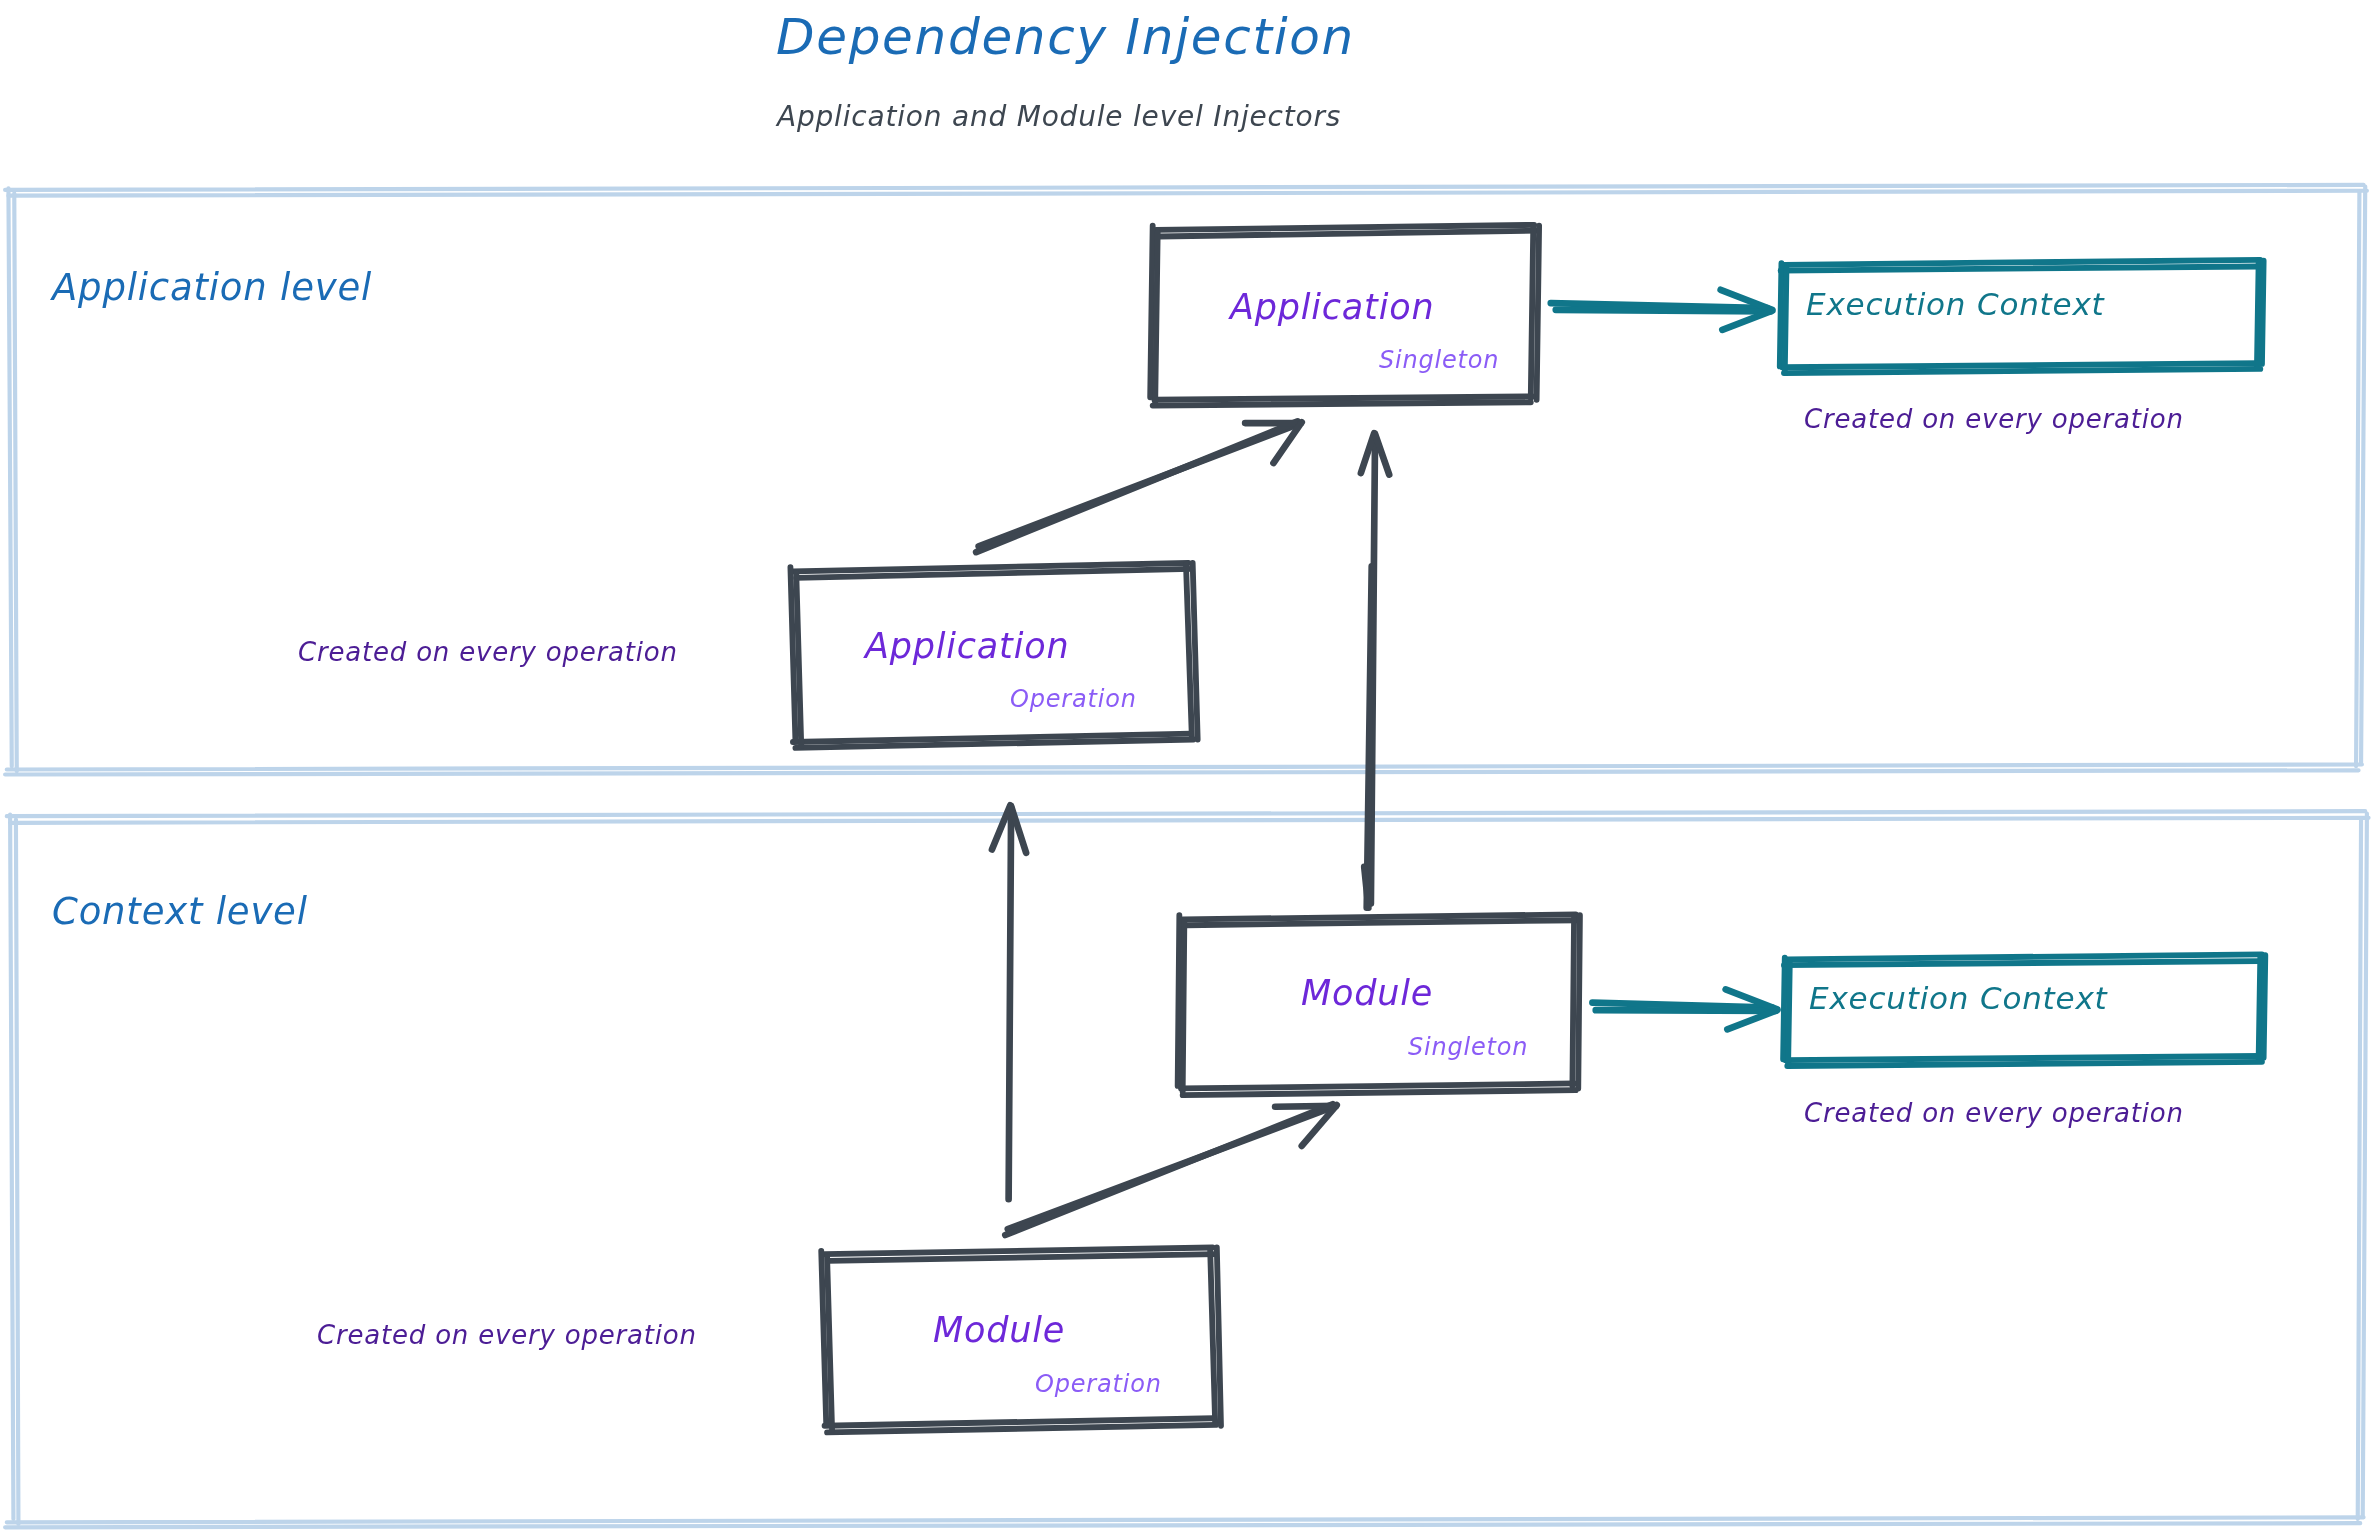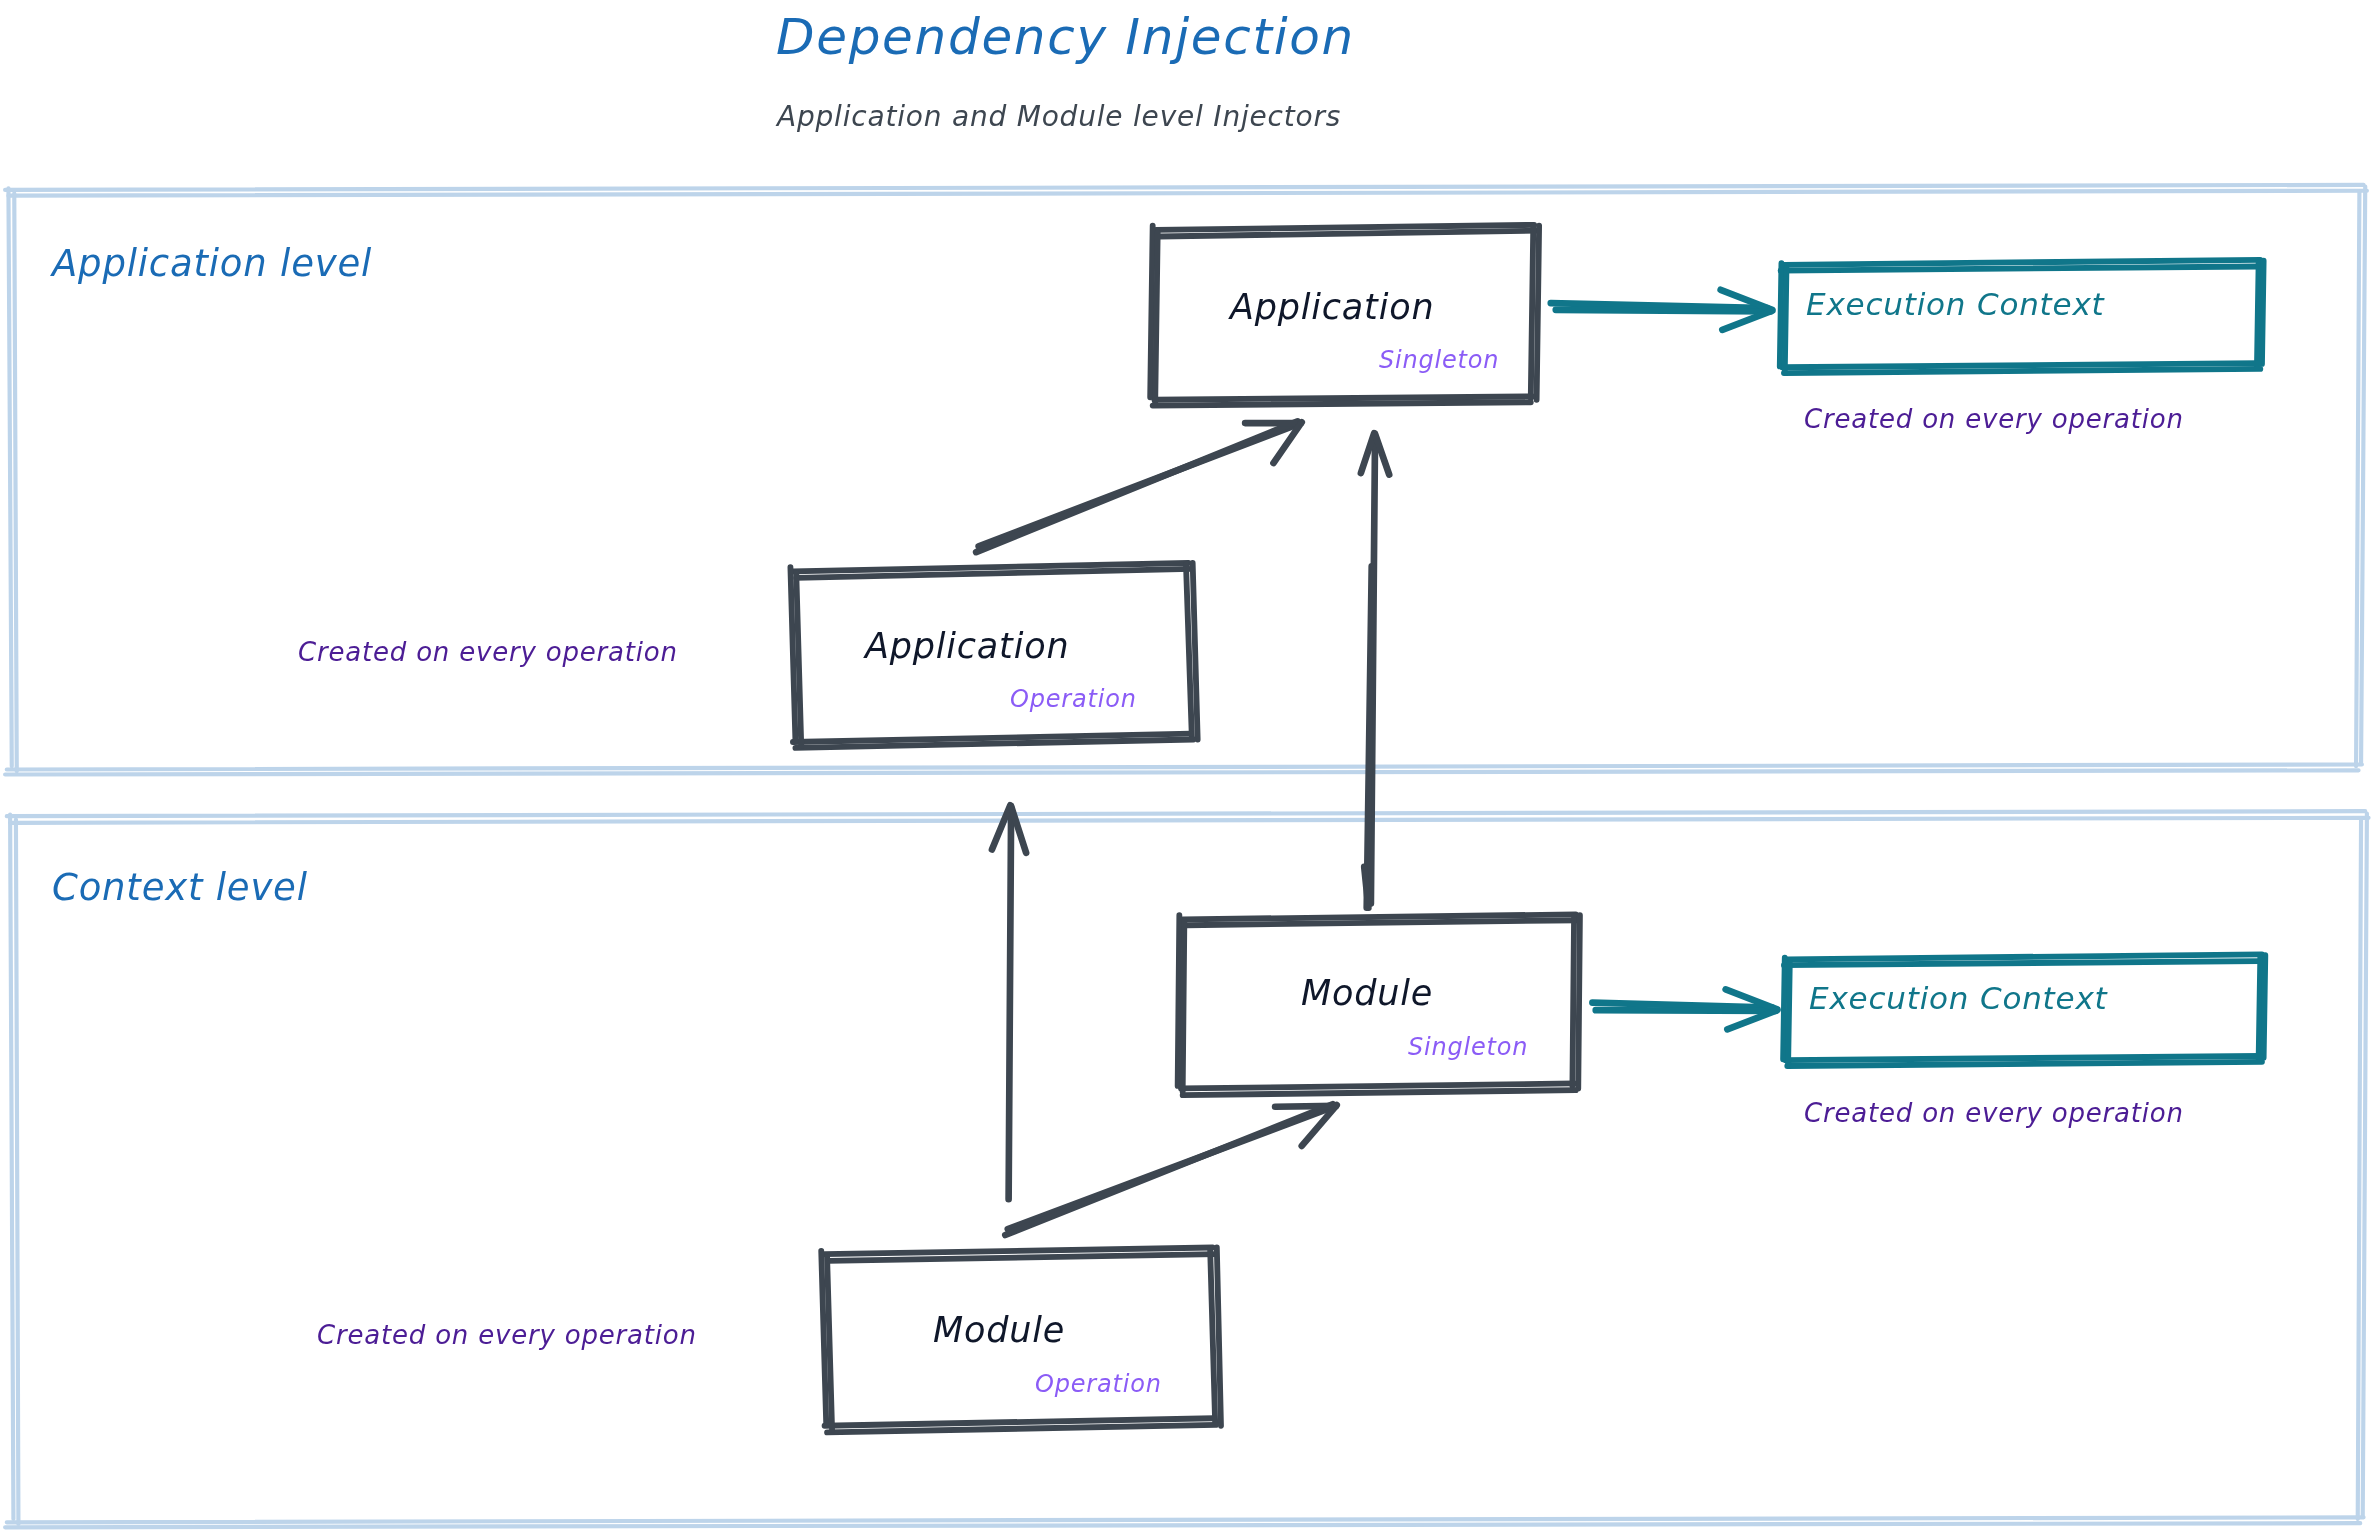--- a/index.html
+++ b/index.html
@@ -46,25 +46,26 @@
     color: #3d4650;
     letter-spacing: 0.8px;
     font-style: italic;
   }
   
   .section-label {
     font-size: 37px;
     color: #1a6bb5;
     letter-spacing: 0.8px;
     font-style: italic;
+    margin-top: 24px;
   }
   
   .box-title {
     font-size: 35px;
-    color: #0f172a;
+    color: #6d28d9;
     letter-spacing: 0.8px;
     font-style: italic;
   }
   .box-scope {
     font-size: 24px;
     color: #8b5cf6;
     letter-spacing: 0.8px;
     font-style: italic;
     text-align: right;
   }

